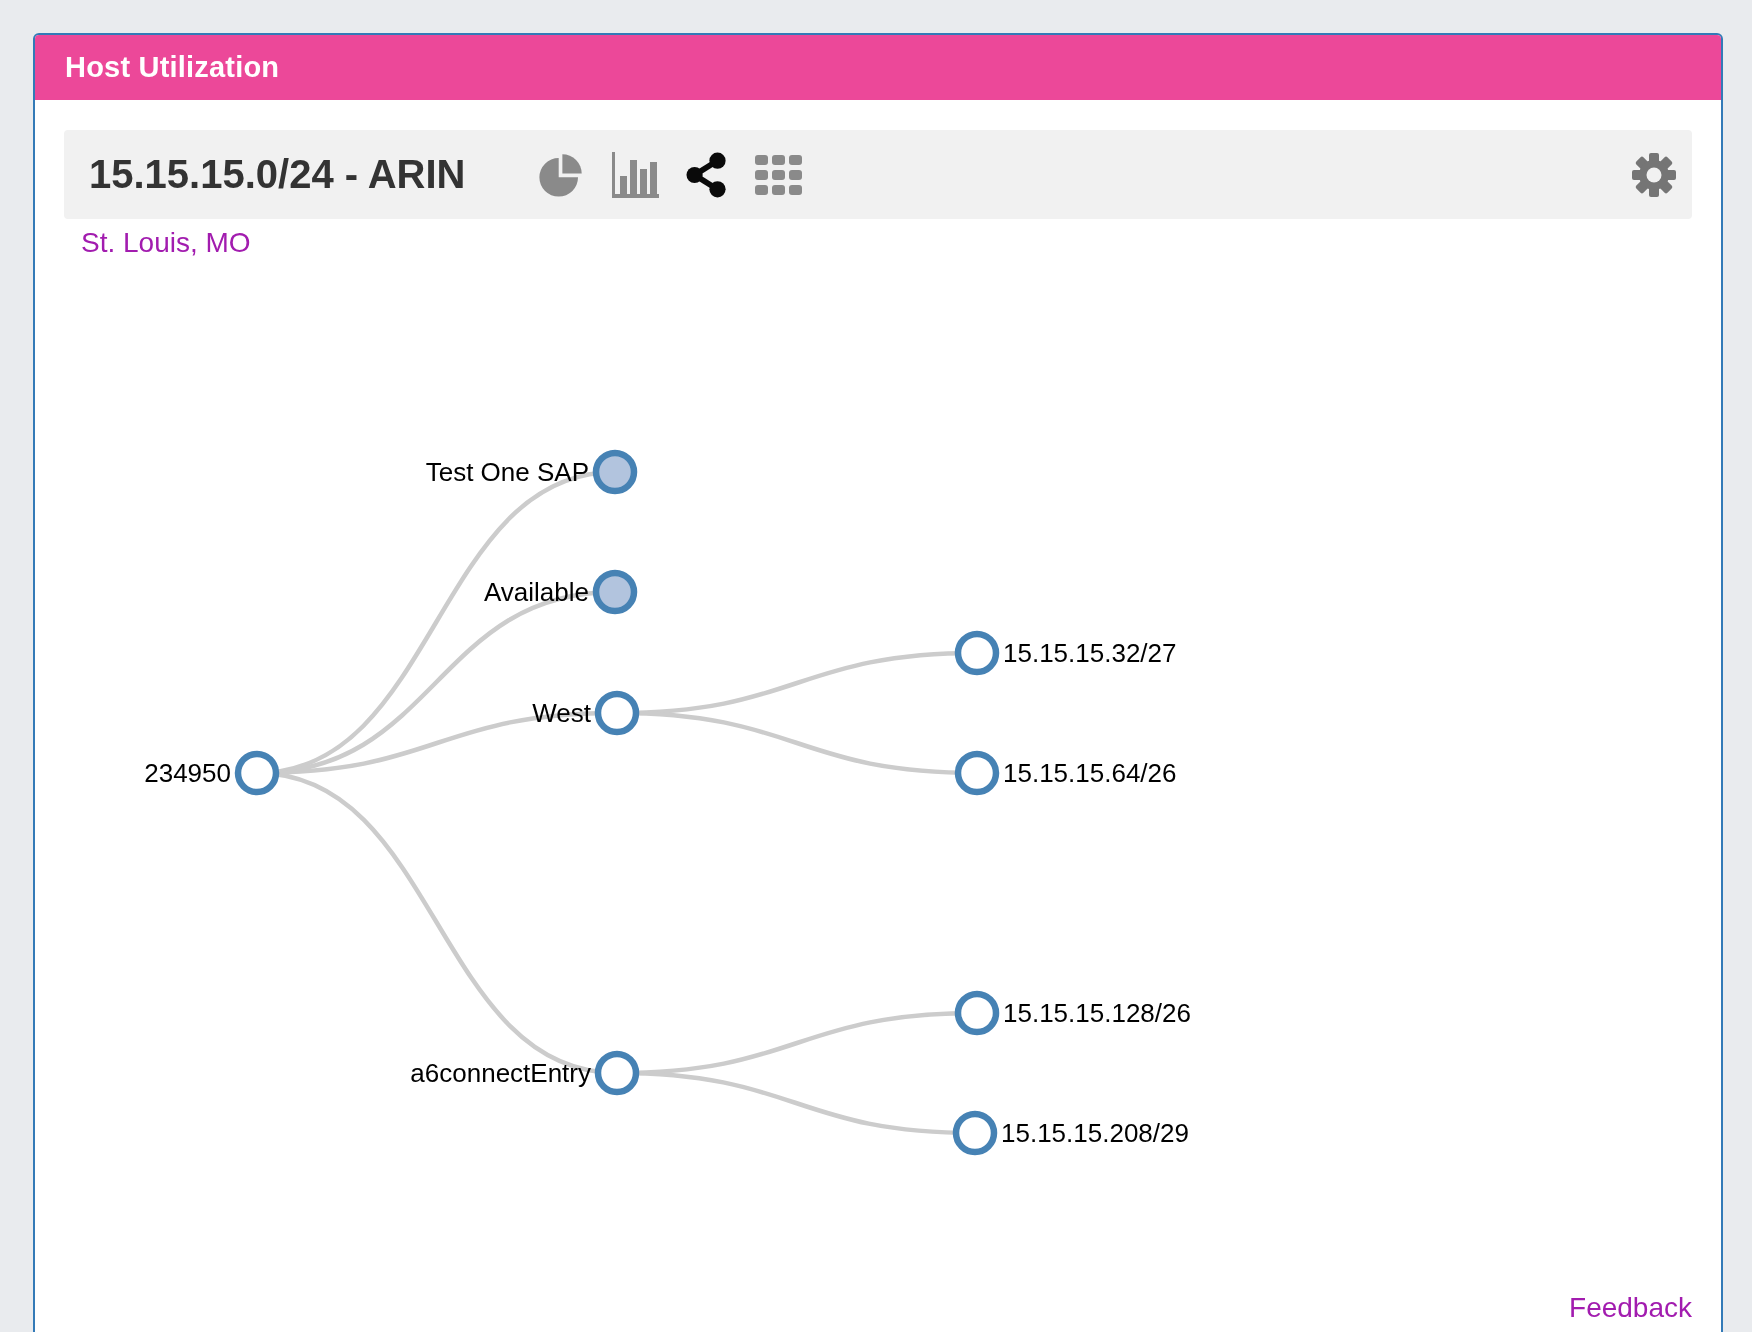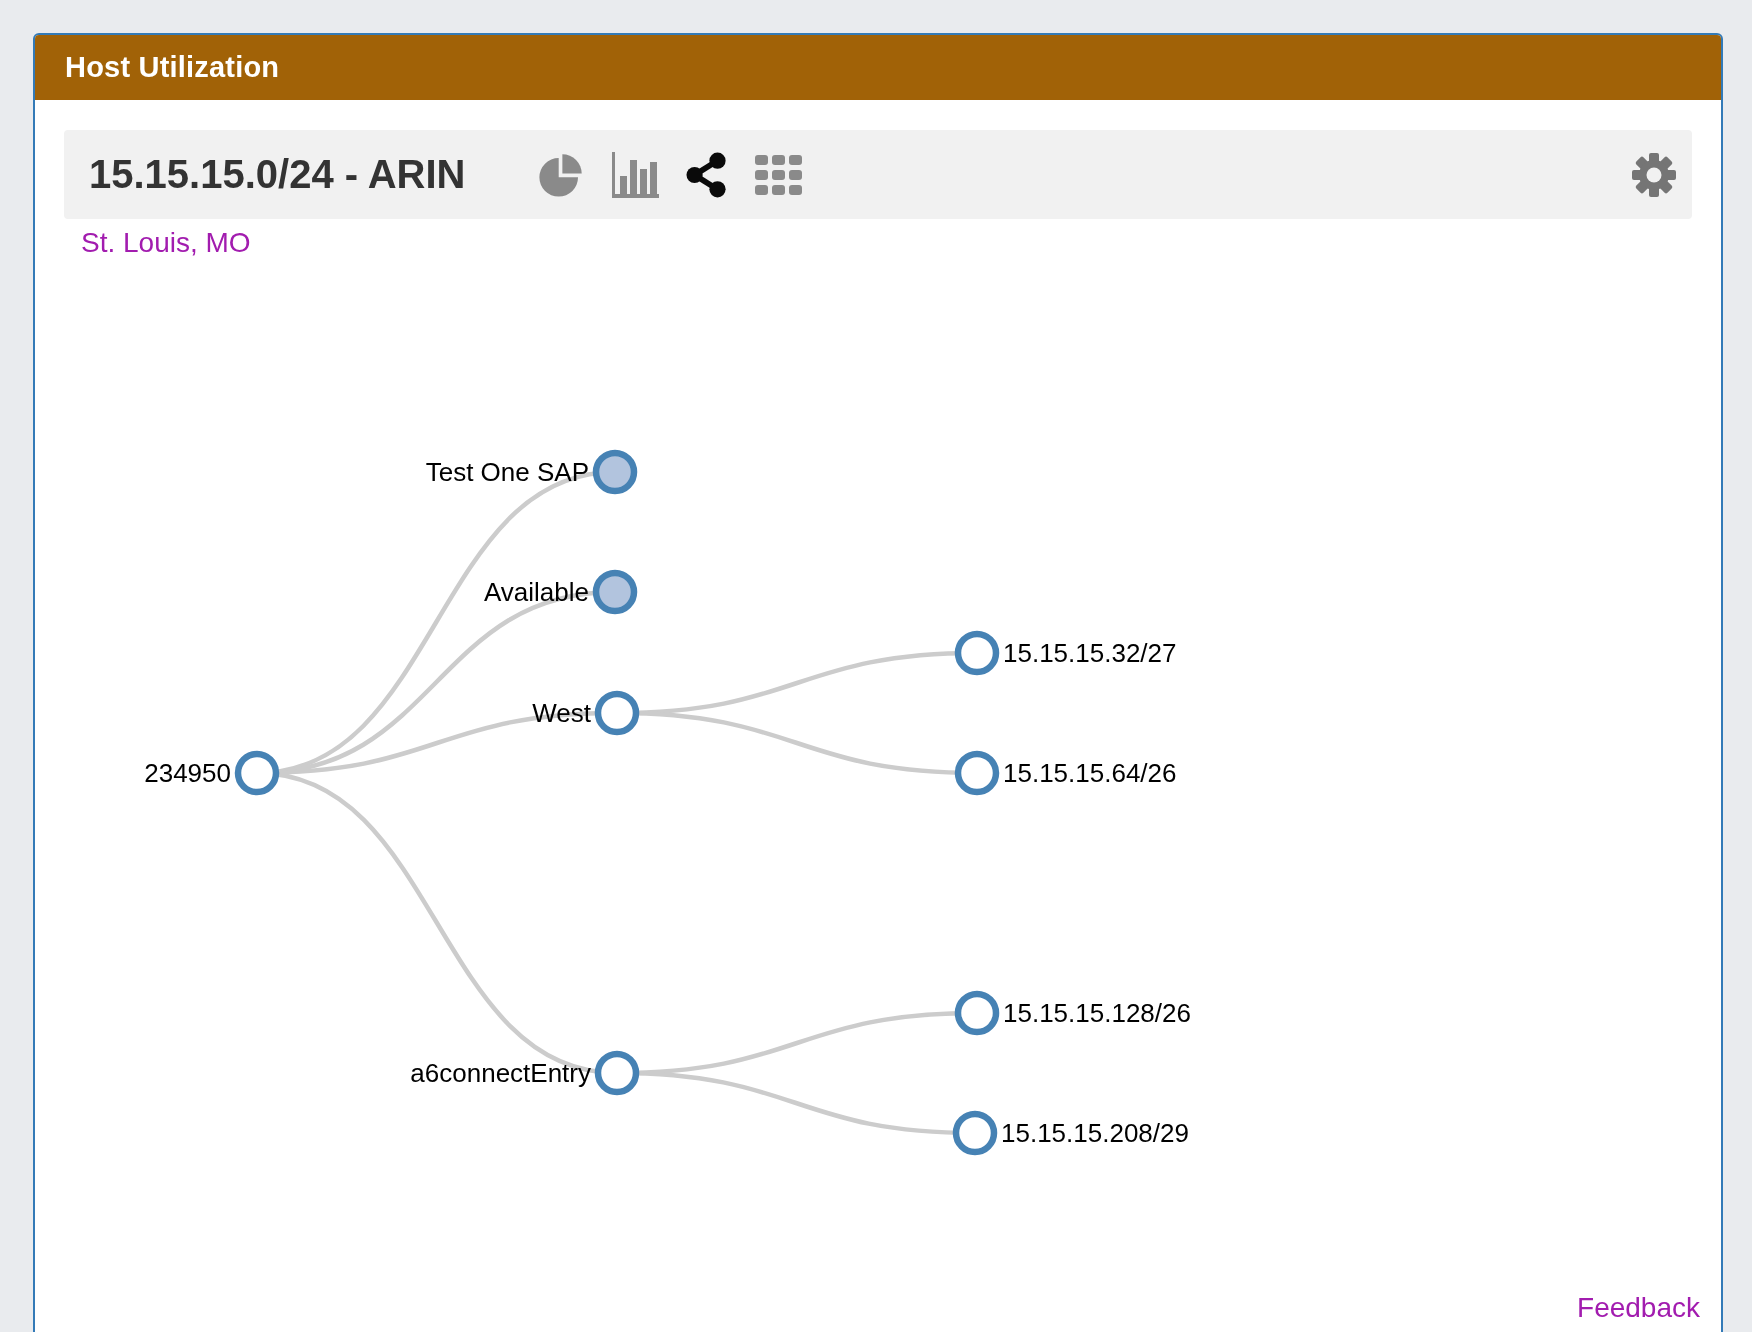--- a/index.html
+++ b/index.html
@@ -18,21 +18,21 @@
     position:absolute;
     left:33px;top:33px;
     width:1690px;height:1340px;
     background:#ffffff;
     border:2px solid #337ab7;
     border-radius:6px 6px 0 0;
     box-sizing:border-box;
   }
   .panel-heading{
     height:65px;
-    background:#a16207;
+    background:#ec4899;
     border-radius:4px 4px 0 0;
     display:flex;align-items:center;
     padding-left:30px;
   }
   .panel-title{
     color:#ffffff;
     font-size:29px;
     font-weight:bold;
     letter-spacing:0.2px;
   }
@@ -79,21 +79,21 @@
   }
   .tree-svg circle{pointer-events:auto;cursor:pointer;}
   .node-label{
     font-family:"Liberation Sans","DejaVu Sans",sans-serif;
     font-size:26px;
     fill:#000000;
   }
   .feedback{
     position:absolute;
     top:1292px;
-    right:52px;
+    right:60px;
   }
 </style>
 </head>
 <body>
 
 <div class="stage">
 
   <div class="panel">
 
     <div class="panel-heading">

